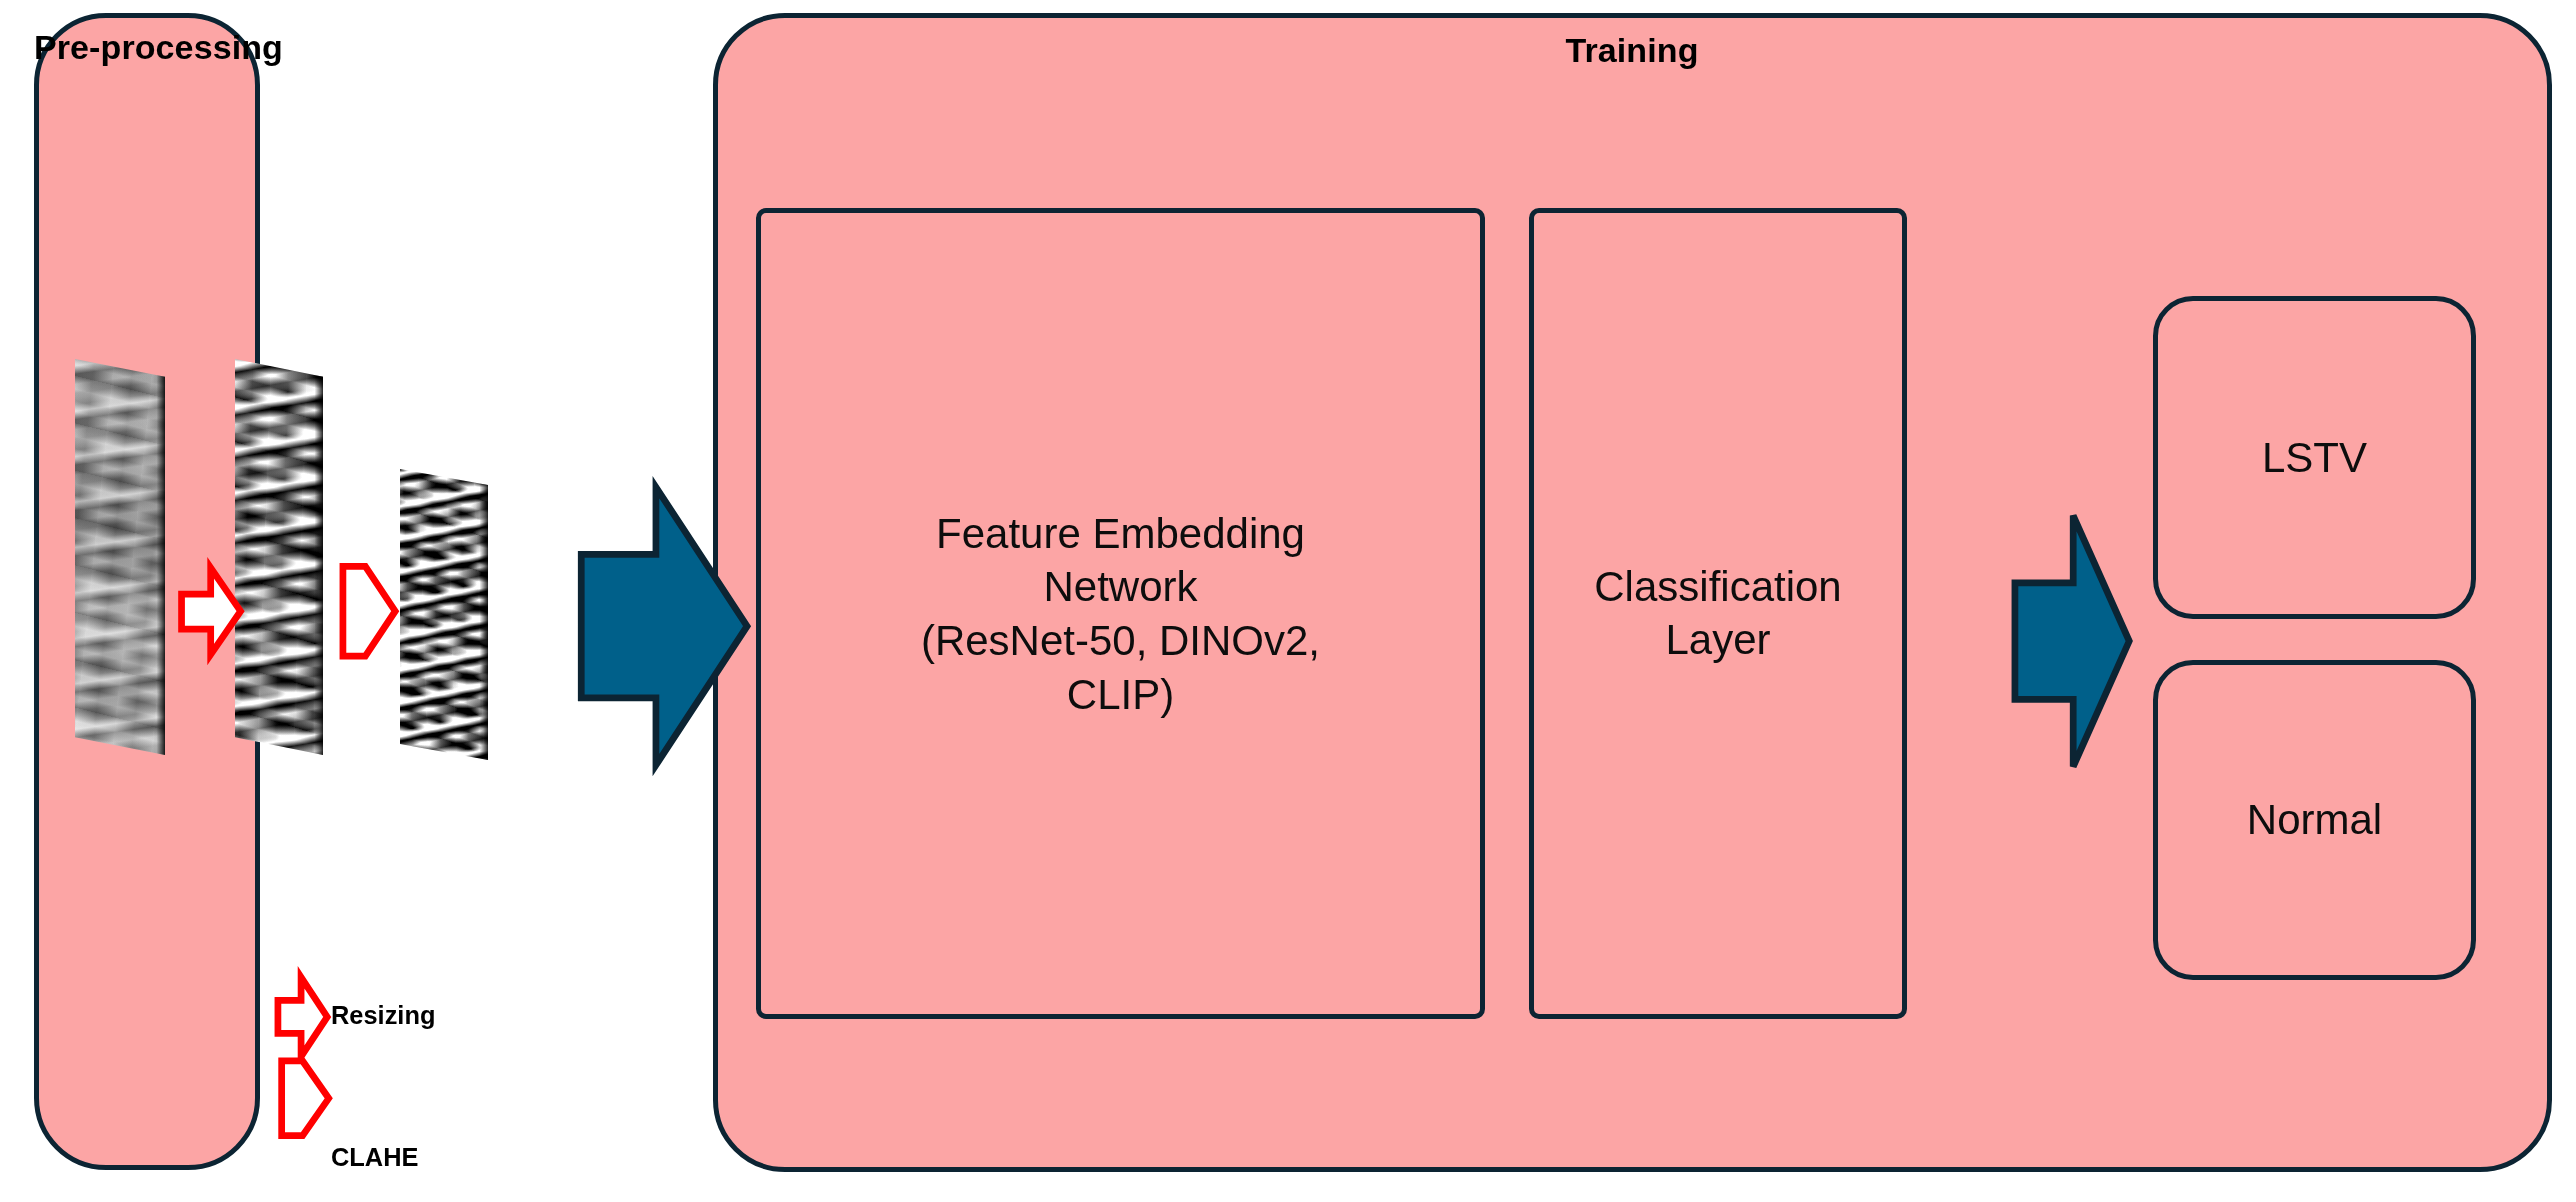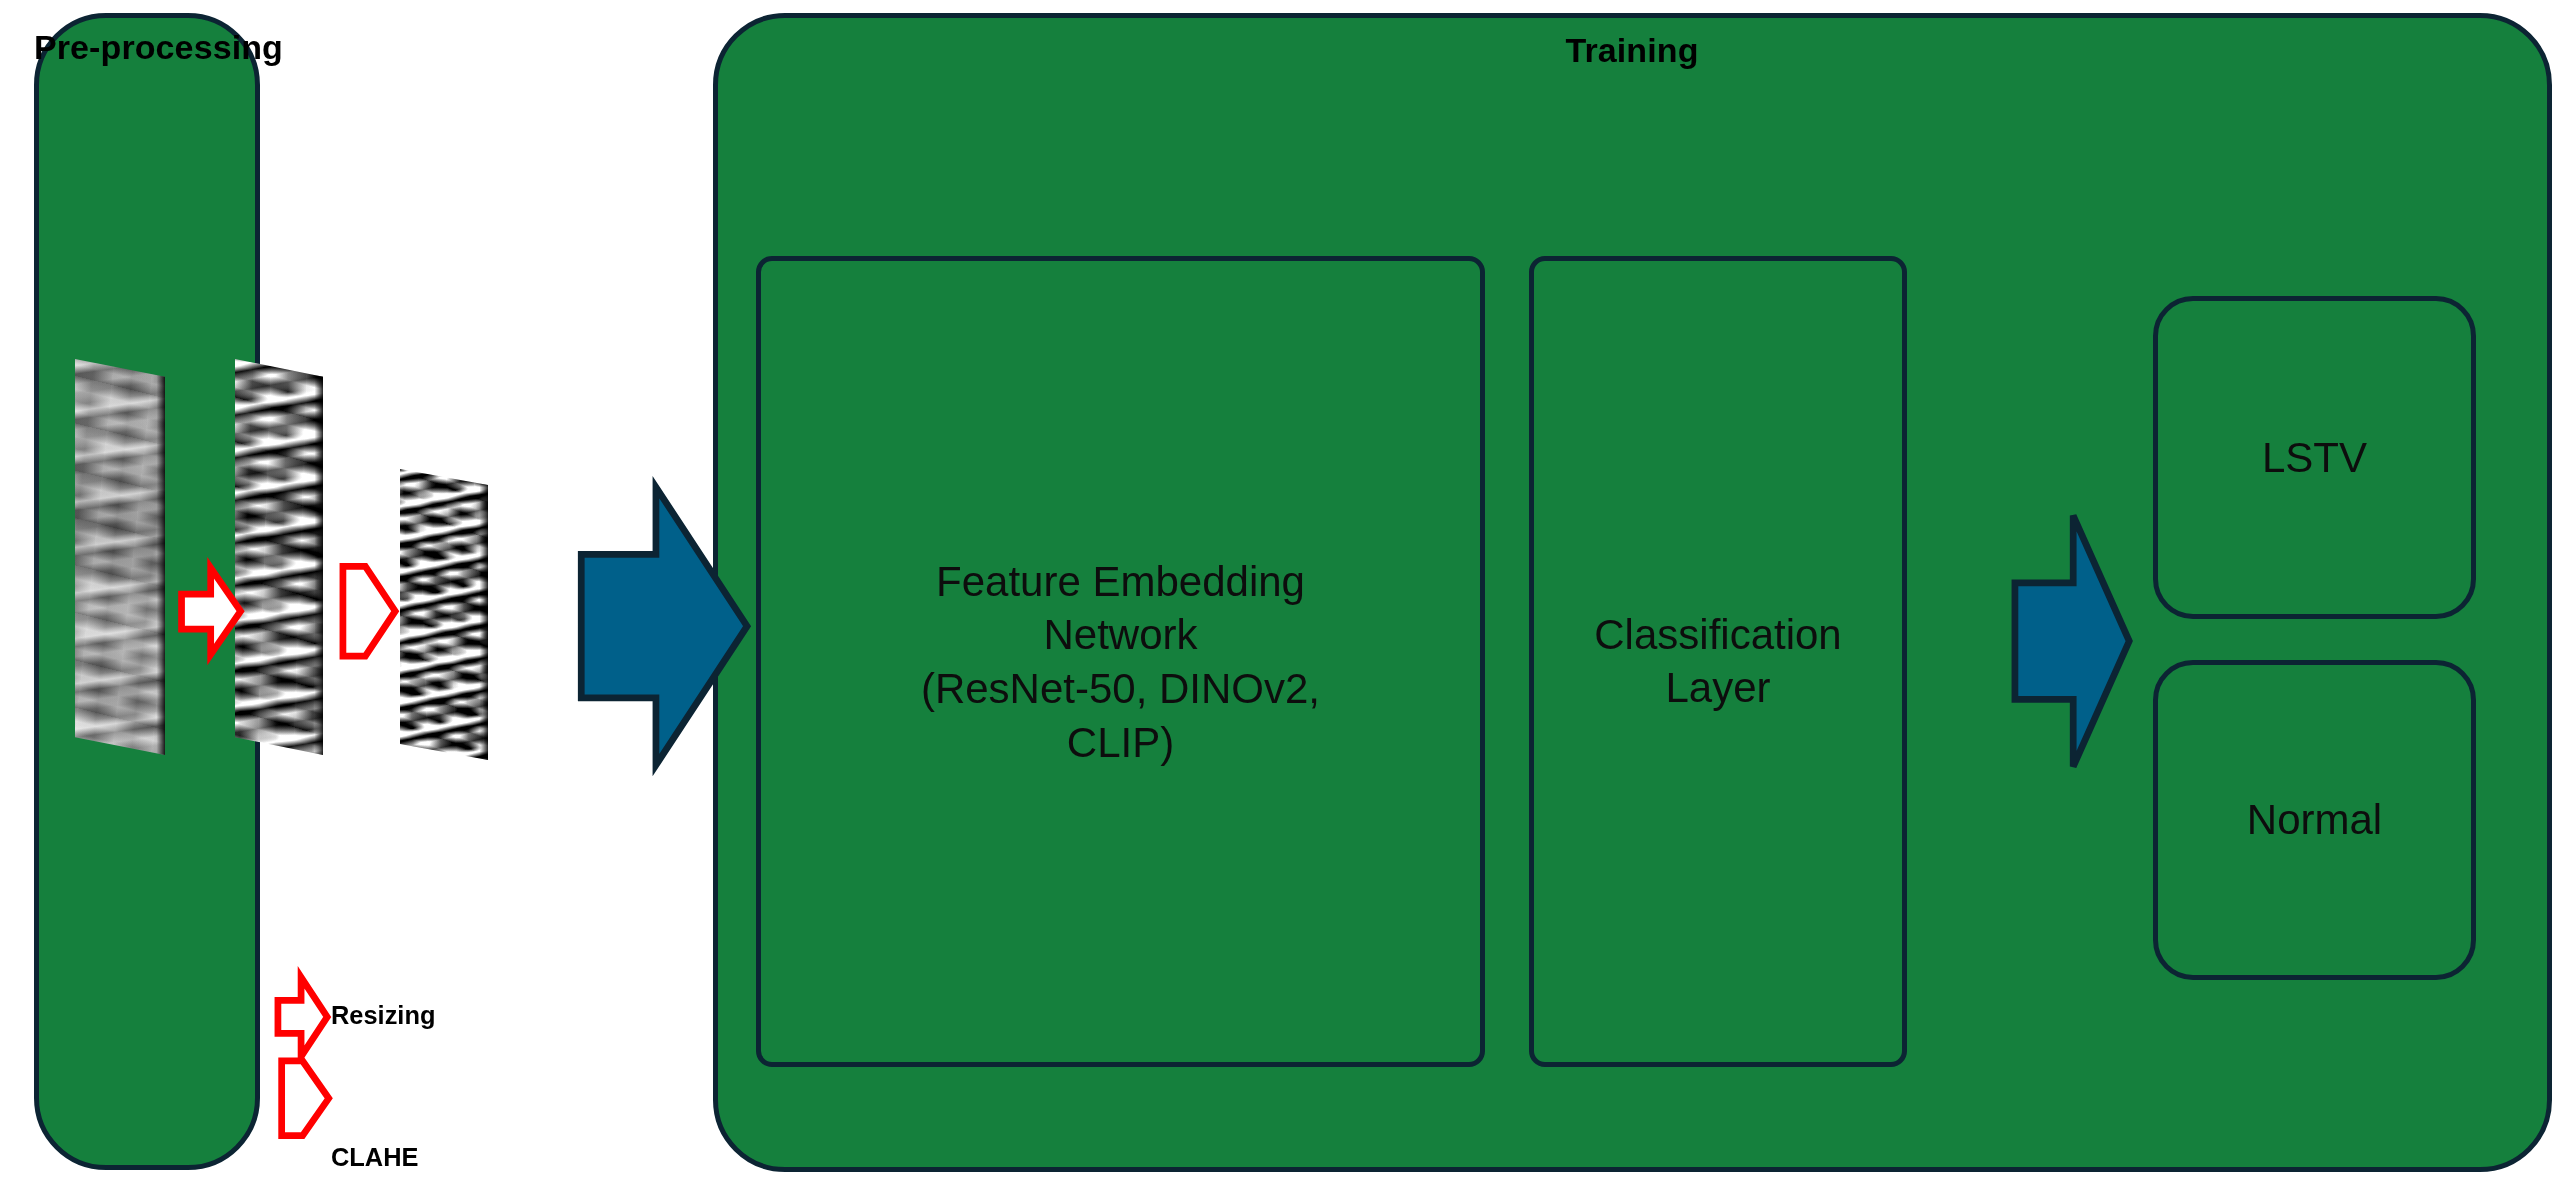--- a/index.html
+++ b/index.html
@@ -17,24 +17,24 @@
     height: 1203px;
     background: #ffffff;
     overflow: hidden;
   }
 
   
   .rbox {
     position: absolute;
     box-sizing: border-box;
     border: 5.2px solid #0c2433;
-    background: #15803d;
+    background: #fca5a5;
   }
   .rbox-outer { border-radius: 72px; }
-  .rbox-inner { border-radius: 16px; margin-top: 48px; }
+  .rbox-inner { border-radius: 10px; }
   .rbox-small { border-radius: 40px; }
 
   
   .section-title {
     position: absolute;
     font-weight: bold;
     color: #000000;
     white-space: nowrap;
     text-align: center;
     letter-spacing: 0.1px;

